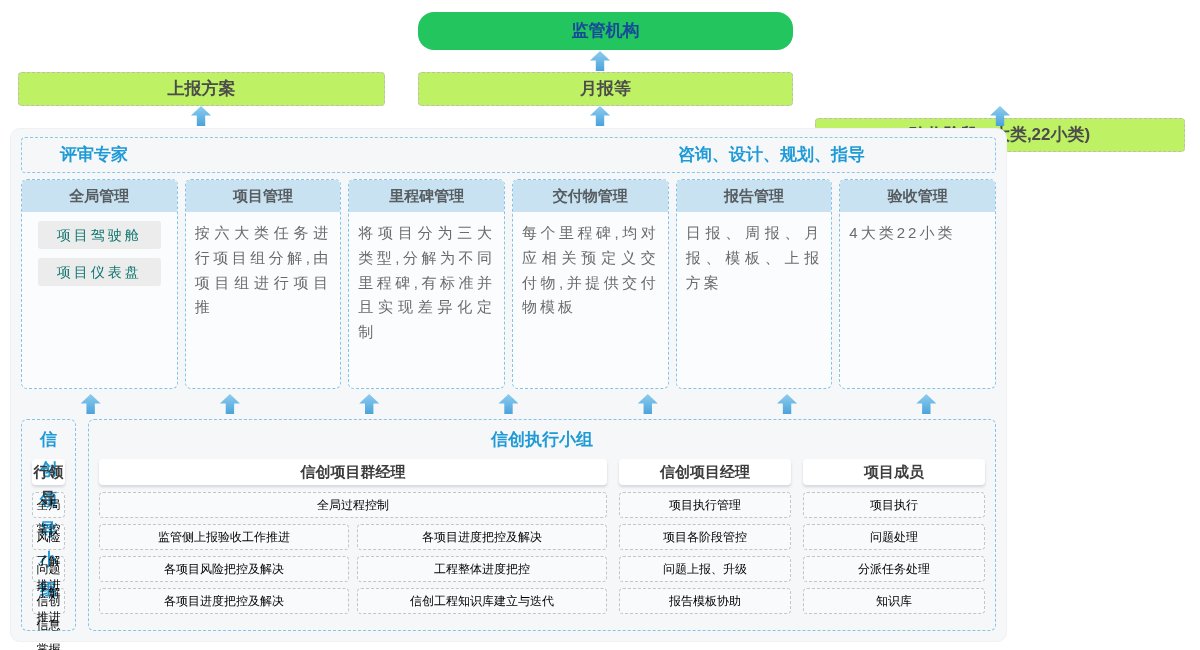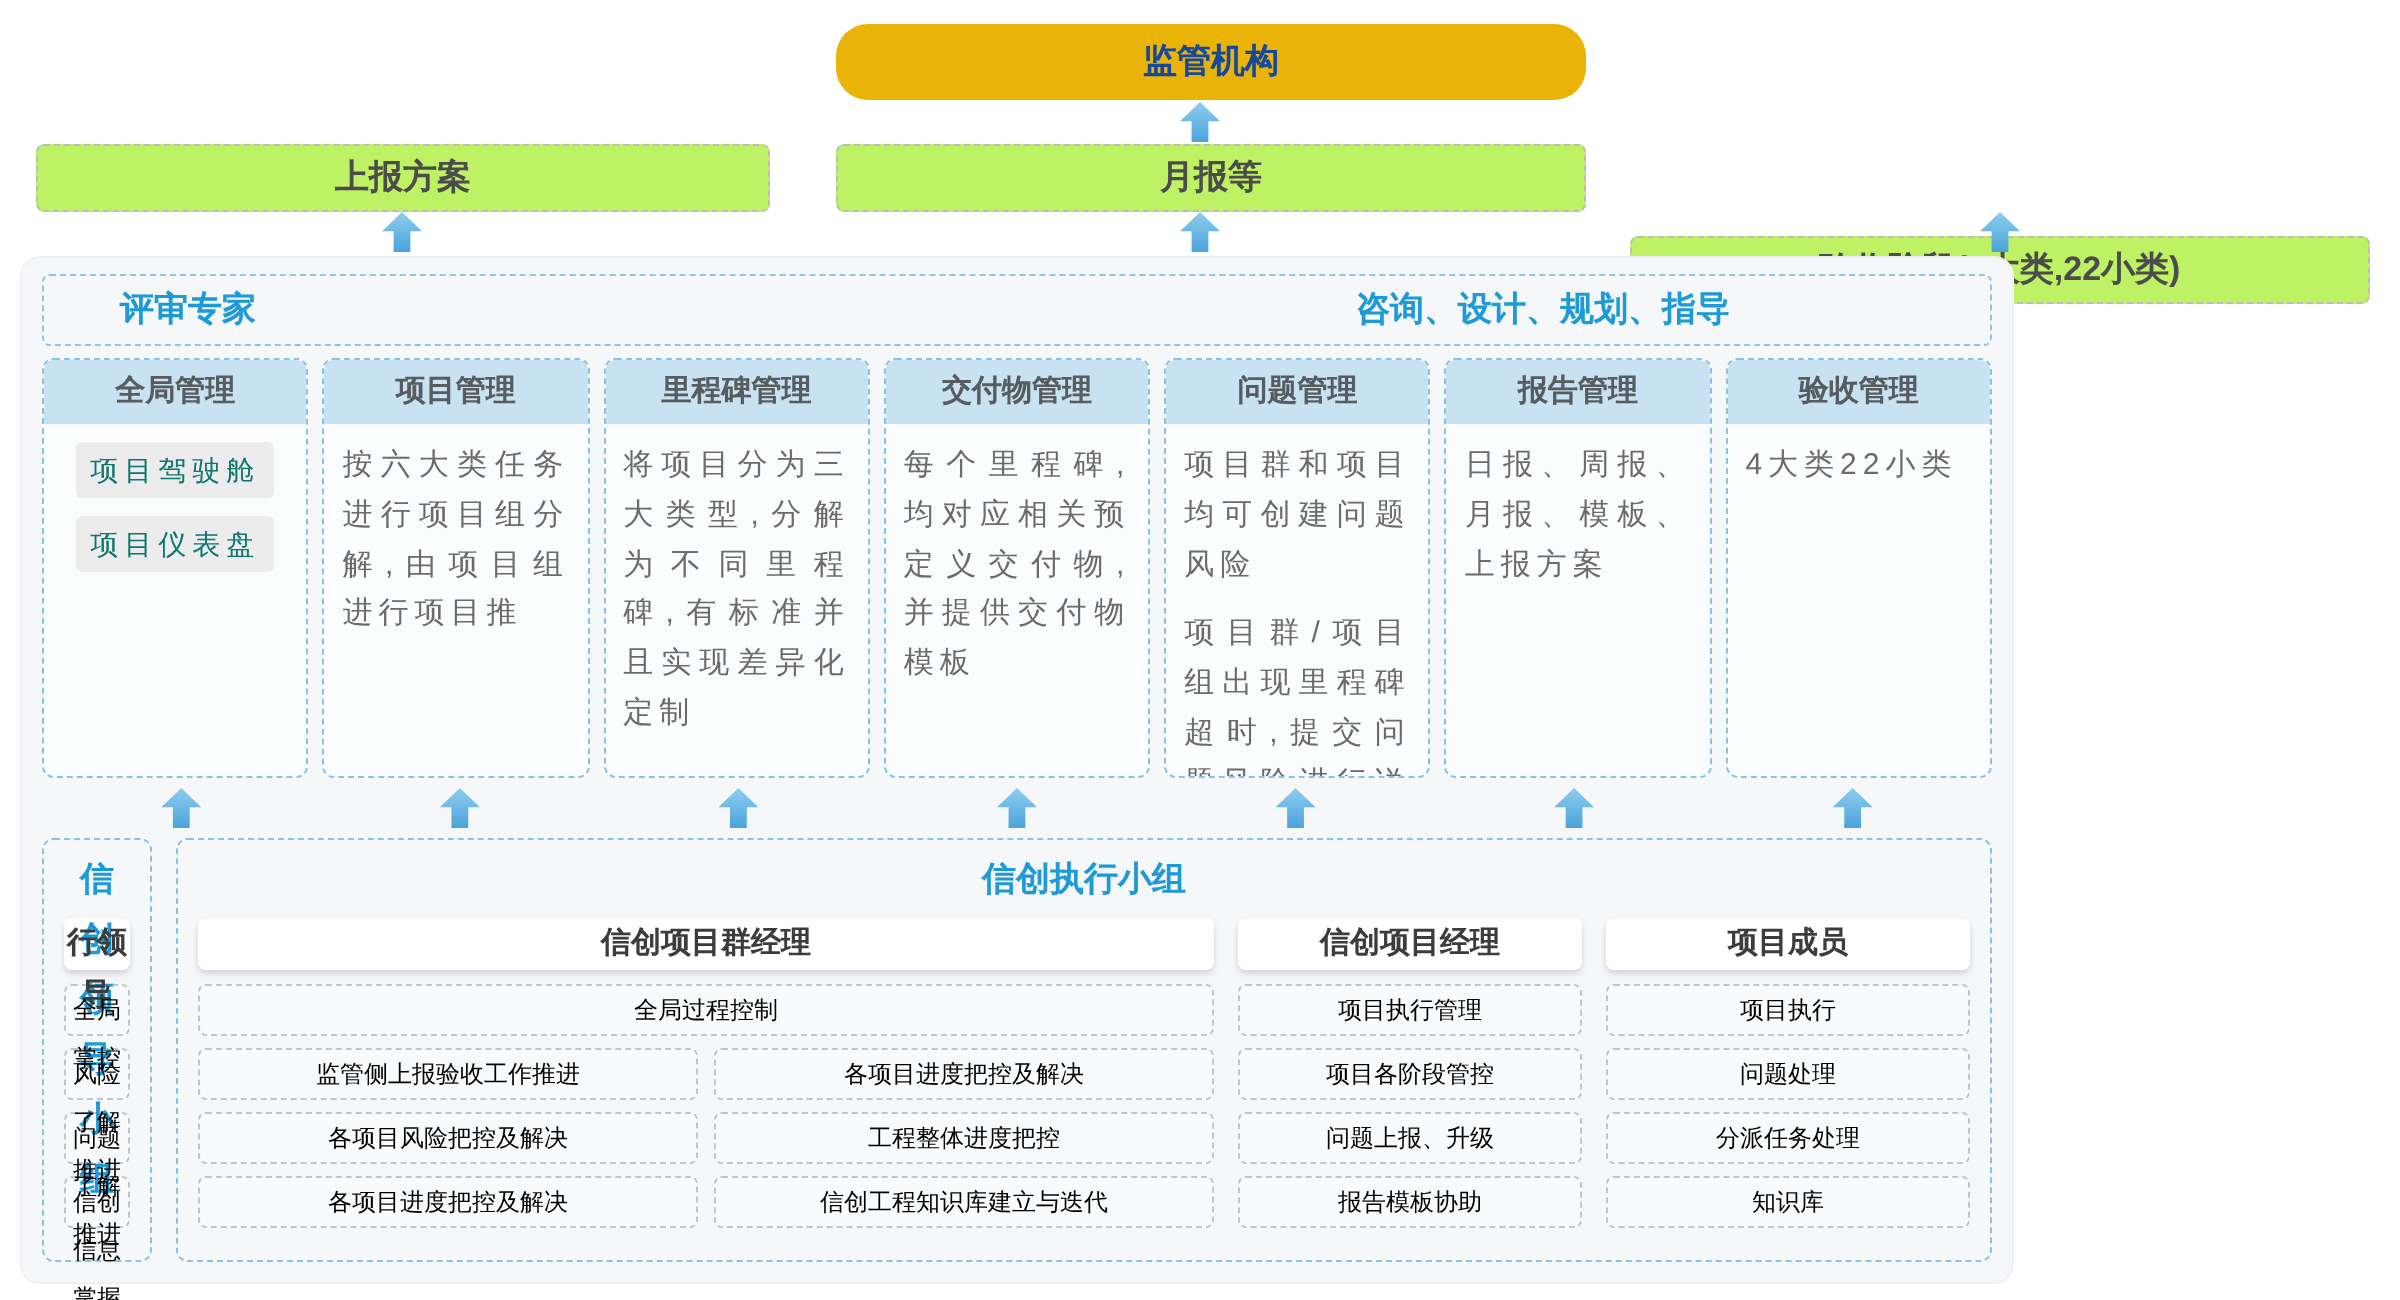--- a/index.html
+++ b/index.html
@@ -7,21 +7,21 @@
   body {
     position:relative; background:#ffffff;
     font-family:"Liberation Sans","DejaVu Sans",sans-serif;
     overflow:hidden;
   }
   .abs { position:absolute; }
 
   
   .regulator {
     left:418px; top:12px; width:375px; height:38px;
-    background:#eab308; border-radius:16px;
+    background:#22c55e; border-radius:16px;
     color:#17499b; font-weight:bold; font-size:17px;
     text-align:center; line-height:38px;
   }
 
   
   .out-box {
     top:72px; height:34px;
     background:#bef264; border:1px dashed #bcbcbc; border-radius:4px;
     color:#4c4c4c; font-weight:bold; font-size:17px;
     text-align:center; line-height:32px;
@@ -152,27 +152,20 @@
       </div>
     </div>
 
     <div class="col">
       <div class="col-h">交付物管理</div>
       <div class="col-b">
         <p>每个里程碑,均对应相关预定义交付物,并提供交付物模板</p>
       </div>
     </div>
 
-    <div class="col">
-      <div class="col-h">问题管理</div>
-      <div class="col-b">
-        <p>项目群和项目均可创建问题风险</p>
-        <p>项目群/项目组出现里程碑超时,提交问题风险进行说明和解决</p>
-      </div>
-    </div>
 
     <div class="col">
       <div class="col-h">报告管理</div>
       <div class="col-b">
         <p>日报、周报、月报、模板、上报方案</p>
       </div>
     </div>
 
     <div class="col">
       <div class="col-h">验收管理</div>

